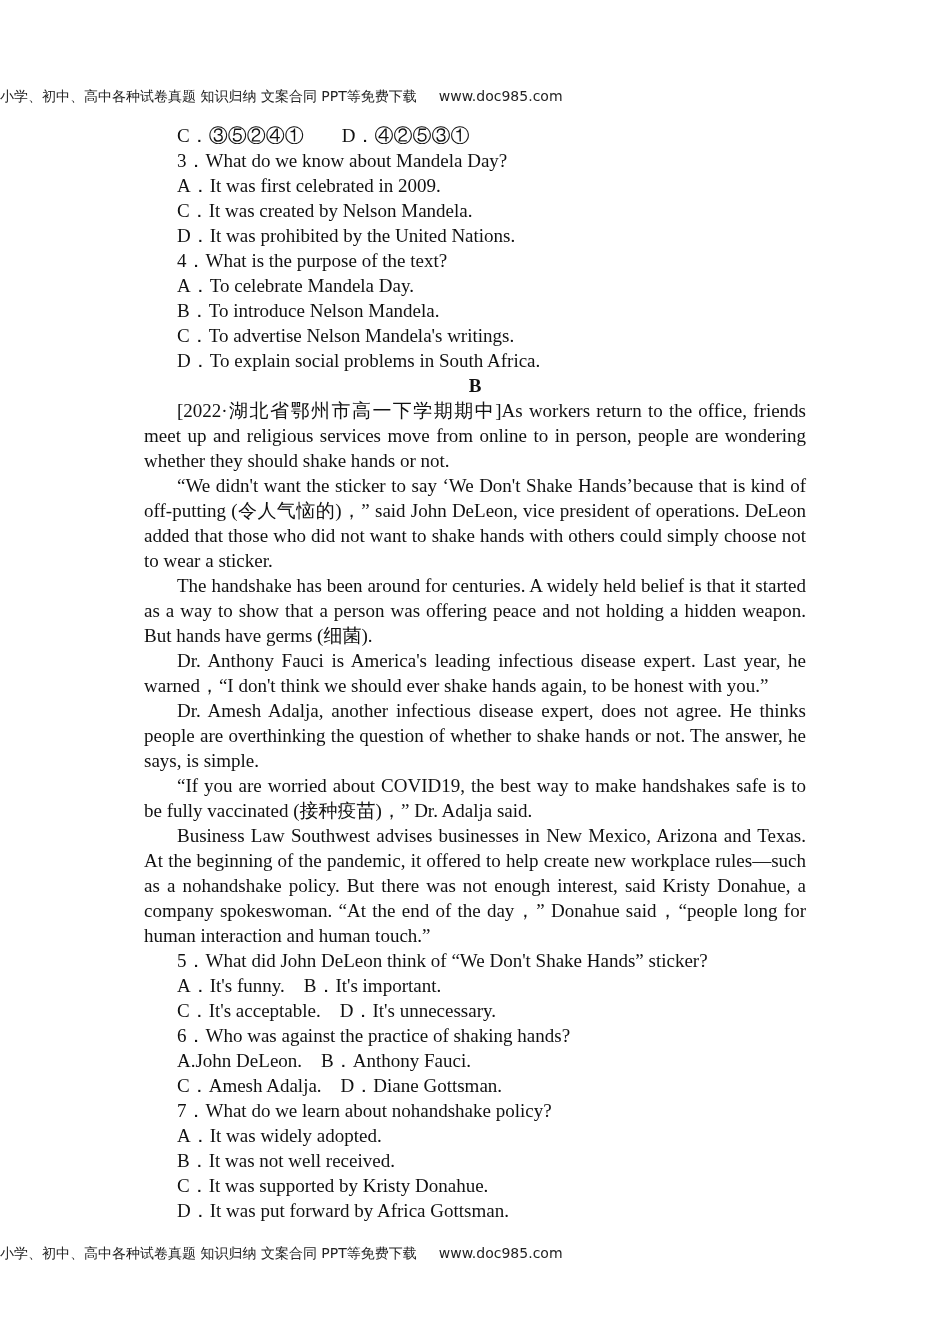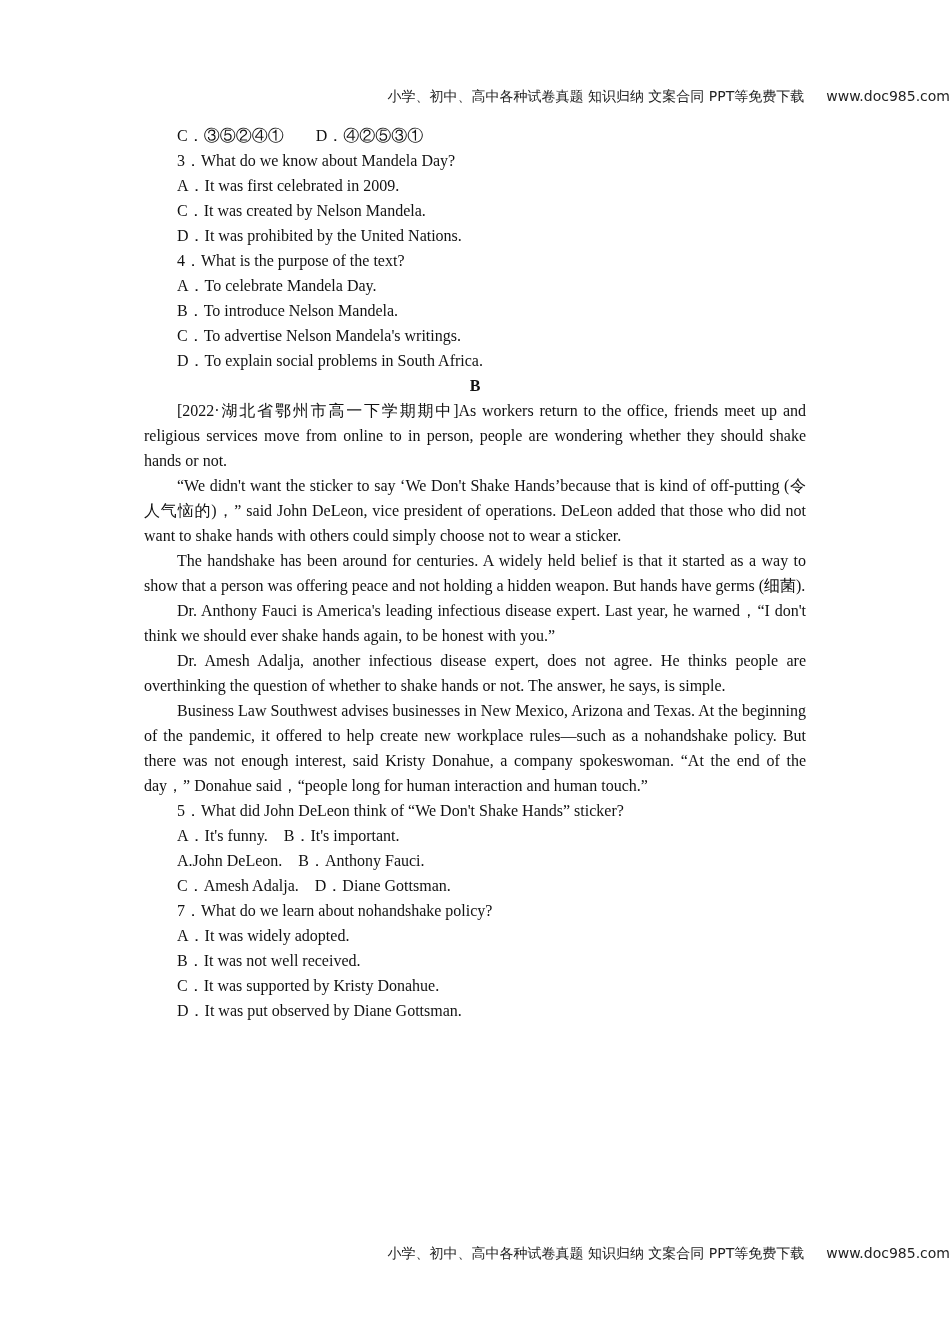--- a/index.html
+++ b/index.html
@@ -1,21 +1,21 @@
 <!DOCTYPE html>
 <html><head>
 <meta charset="utf-8">
 <style>
   html, body { margin:0; padding:0; background:#ffffff; }
   body { width:950px; height:1344px; position:relative; overflow:hidden;
          font-family:"Liberation Serif","DejaVu Serif",serif; color:#111; }
-  .hdr { position:absolute; left:0; width:950px; text-align:right;
+  .hdr { position:absolute; left:0; width:950px; text-align:left;
          font-family:"DejaVu Sans","Liberation Sans",sans-serif; font-size:14px; color:#222; }
   .hdr .site { margin-left:22px; }
-  .content { position:absolute; left:144px; top:123px; width:662px; font-size:16px; line-height:25px; }
+  .content { position:absolute; left:144px; top:123px; width:662px; font-size:19px; line-height:25px; }
   .line { white-space:nowrap; }
   .ind { padding-left:33px; }
   .para { text-align:justify; text-indent:33px; }
   .center { text-align:center; font-weight:bold; }
 </style>
 </head>
 <body>
 
 <div class="hdr" style="top:88px;">
   <span>小学、初中、高中各种试卷真题  知识归纳  文案合同  PPT等免费下载</span><span class="site">www.doc985.com</span>
@@ -34,30 +34,33 @@
       <div class="line ind">C．To advertise Nelson Mandela's writings.</div>
       <div class="line ind">D．To explain social problems in South Africa.</div>
     </div>
   <div class="center">B</div>
   <div id="paras">
       <div class="para">[2022·湖北省鄂州市高一下学期期中]As workers return to the office, friends meet up and religious services move from online to in person, people are wondering whether they should shake hands or not.</div>
       <div class="para">“We didn't want the sticker to say ‘We Don't Shake Hands’because that is kind of off-putting (令人气恼的)，” said John DeLeon, vice president of operations. DeLeon added that those who did not want to shake hands with others could simply choose not to wear a sticker.</div>
       <div class="para">The handshake has been around for centuries. A widely held belief is that it started as a way to show that a person was offering peace and not holding a hidden weapon. But hands have germs (细菌).</div>
       <div class="para">Dr. Anthony Fauci is America's leading infectious disease expert. Last year, he warned，“I don't think we should ever shake hands again, to be honest with you.”</div>
       <div class="para">Dr. Amesh Adalja, another infectious disease expert, does not agree. He thinks people are overthinking the question of whether to shake hands or not. The answer, he says, is simple.</div>
+      <div class="para">“If you are worried about COVID19, the best way to make handshakes safe is to be fully vaccinated (接种疫苗)，” Dr. Adalja said.</div>
       <div class="para">Business Law Southwest advises businesses in New Mexico, Arizona and Texas. At the beginning of the pandemic, it offered to help create new workplace rules—such as a nohandshake policy. But there was not enough interest, said Kristy Donahue, a company spokeswoman. “At the end of the day，” Donahue said，“people long for human interaction and human touch.”</div>
     </div>
   <div id="qs">
       <div class="line ind">5．What did John DeLeon think of “We Don't Shake Hands” sticker?</div>
       <div class="line ind">A．It's funny.　B．It's important.</div>
+      <div class="line ind">C．It's acceptable.　D．It's unnecessary.</div>
+      <div class="line ind">6．Who was against the practice of shaking hands?</div>
       <div class="line ind">A.John DeLeon.　B．Anthony Fauci.</div>
       <div class="line ind">C．Amesh Adalja.　D．Diane Gottsman.</div>
       <div class="line ind">7．What do we learn about nohandshake policy?</div>
       <div class="line ind">A．It was widely adopted.</div>
       <div class="line ind">B．It was not well received.</div>
       <div class="line ind">C．It was supported by Kristy Donahue.</div>
-      <div class="line ind">D．It was put observed by Diane Gottsman.</div>
+      <div class="line ind">D．It was put forward by Africa Gottsman.</div>
     </div>
 </div>
 
 <div class="hdr" style="top:1245px;">
   <span>小学、初中、高中各种试卷真题  知识归纳  文案合同  PPT等免费下载</span><span class="site">www.doc985.com</span>
 </div>
 
 </body></html>

